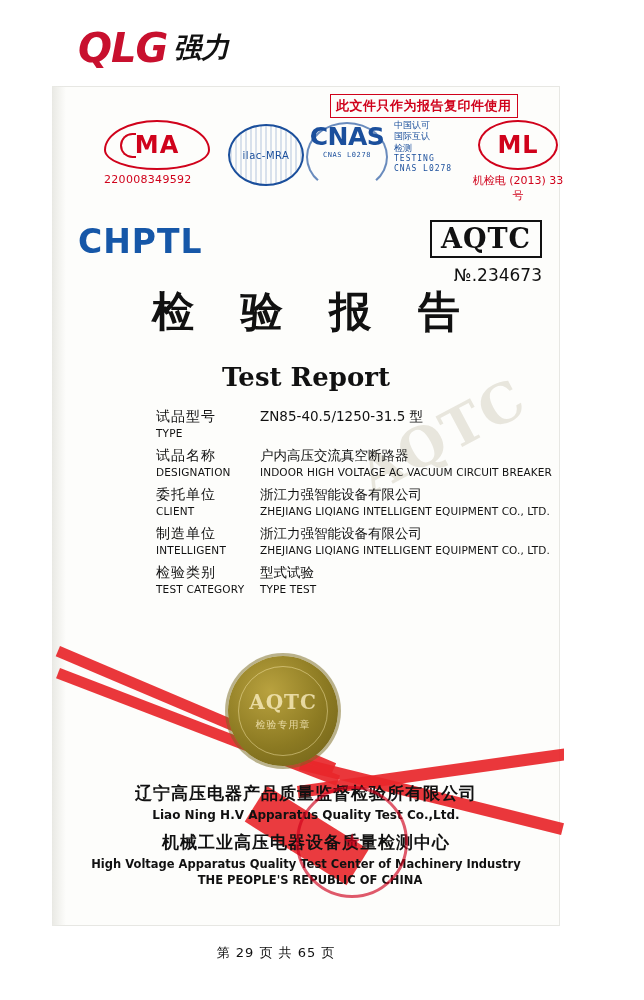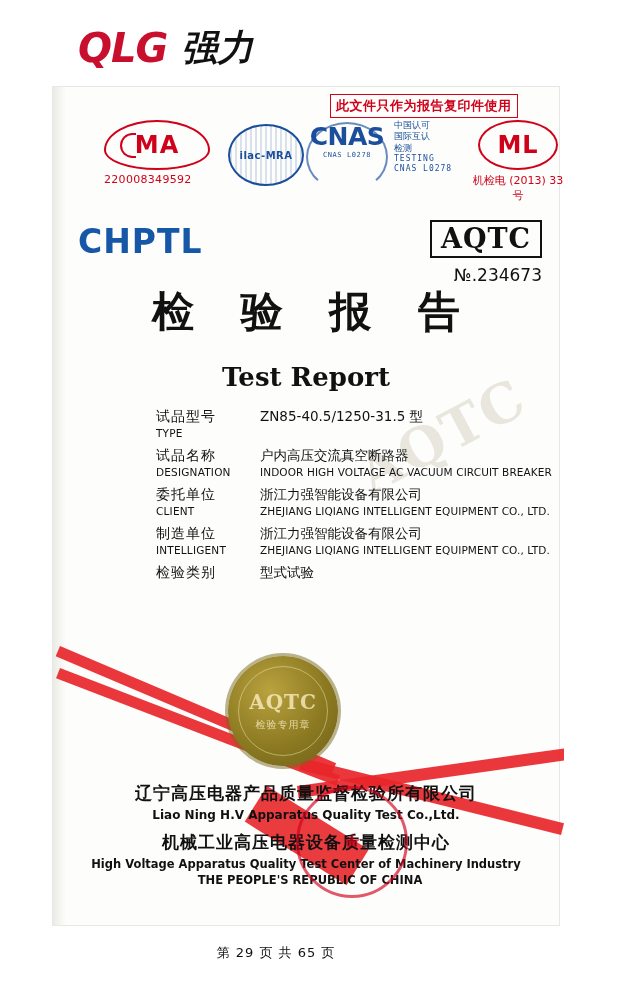--- a/index.html
+++ b/index.html
@@ -30,24 +30,24 @@
     font-style: italic;
     font-size: 40px;
     letter-spacing: -1px;
     color: #c8102e;
     line-height: 1;
   }
   .brand-cn {
     font-family: "DejaVu Sans", sans-serif;
     font-weight: bold;
     font-style: italic;
-    font-size: 36px;
+    font-size: 28px;
     color: #111;
     line-height: 1;
-    margin-left: 8px;
+    margin-left: 0;
   }
 
   
   .sheet {
     position: absolute;
     left: 52px; top: 86px;
     width: 508px; height: 840px;
     background: #fdfdfb;
     box-shadow: 0 0 0 1px #e7e7e3 inset;
   }
@@ -117,21 +117,21 @@
   .mark-ilac {
     position: absolute;
     left: 176px; top: 8px;
     width: 76px; height: 62px;
     border-radius: 50%;
     border: 2px solid #1b4f9c;
     color: #1b4f9c;
     display: flex; align-items: center; justify-content: center;
     font-family: "DejaVu Sans", sans-serif;
     font-size: 10px;
-    font-weight: bold;
+    font-weight: normal;
     letter-spacing: 0.5px;
     background:
       repeating-linear-gradient(90deg, rgba(27,79,156,.16) 0 2px, rgba(255,255,255,0) 2px 5px);
   }
 
   .mark-cnas {
     position: absolute;
     left: 252px; top: 8px;
     width: 86px; text-align: center;
     color: #1b4f9c;
@@ -519,20 +519,24 @@
       <div class="f-row">
         <div class="f-label en">INTELLIGENT</div>
         <div class="f-value en">ZHEJIANG LIQIANG INTELLIGENT EQUIPMENT CO., LTD.</div>
       </div>
       <div class="f-gap"></div>
 
       <div class="f-row">
         <div class="f-label cn">检验类别</div>
         <div class="f-value cn">型式试验</div>
       </div>
+      <div class="f-row">
+        <div class="f-label en">TEST CATEGORY</div>
+        <div class="f-value en">TYPE TEST</div>
+      </div>
 
     </div>
 
     <div class="ribbon rb1"></div>
     <div class="ribbon rb2"></div>
     <div class="ribbon rb3"></div>
     <div class="ribbon rb4"></div>
     <div class="ribbon rb5"></div>
 
     <div class="seal">

